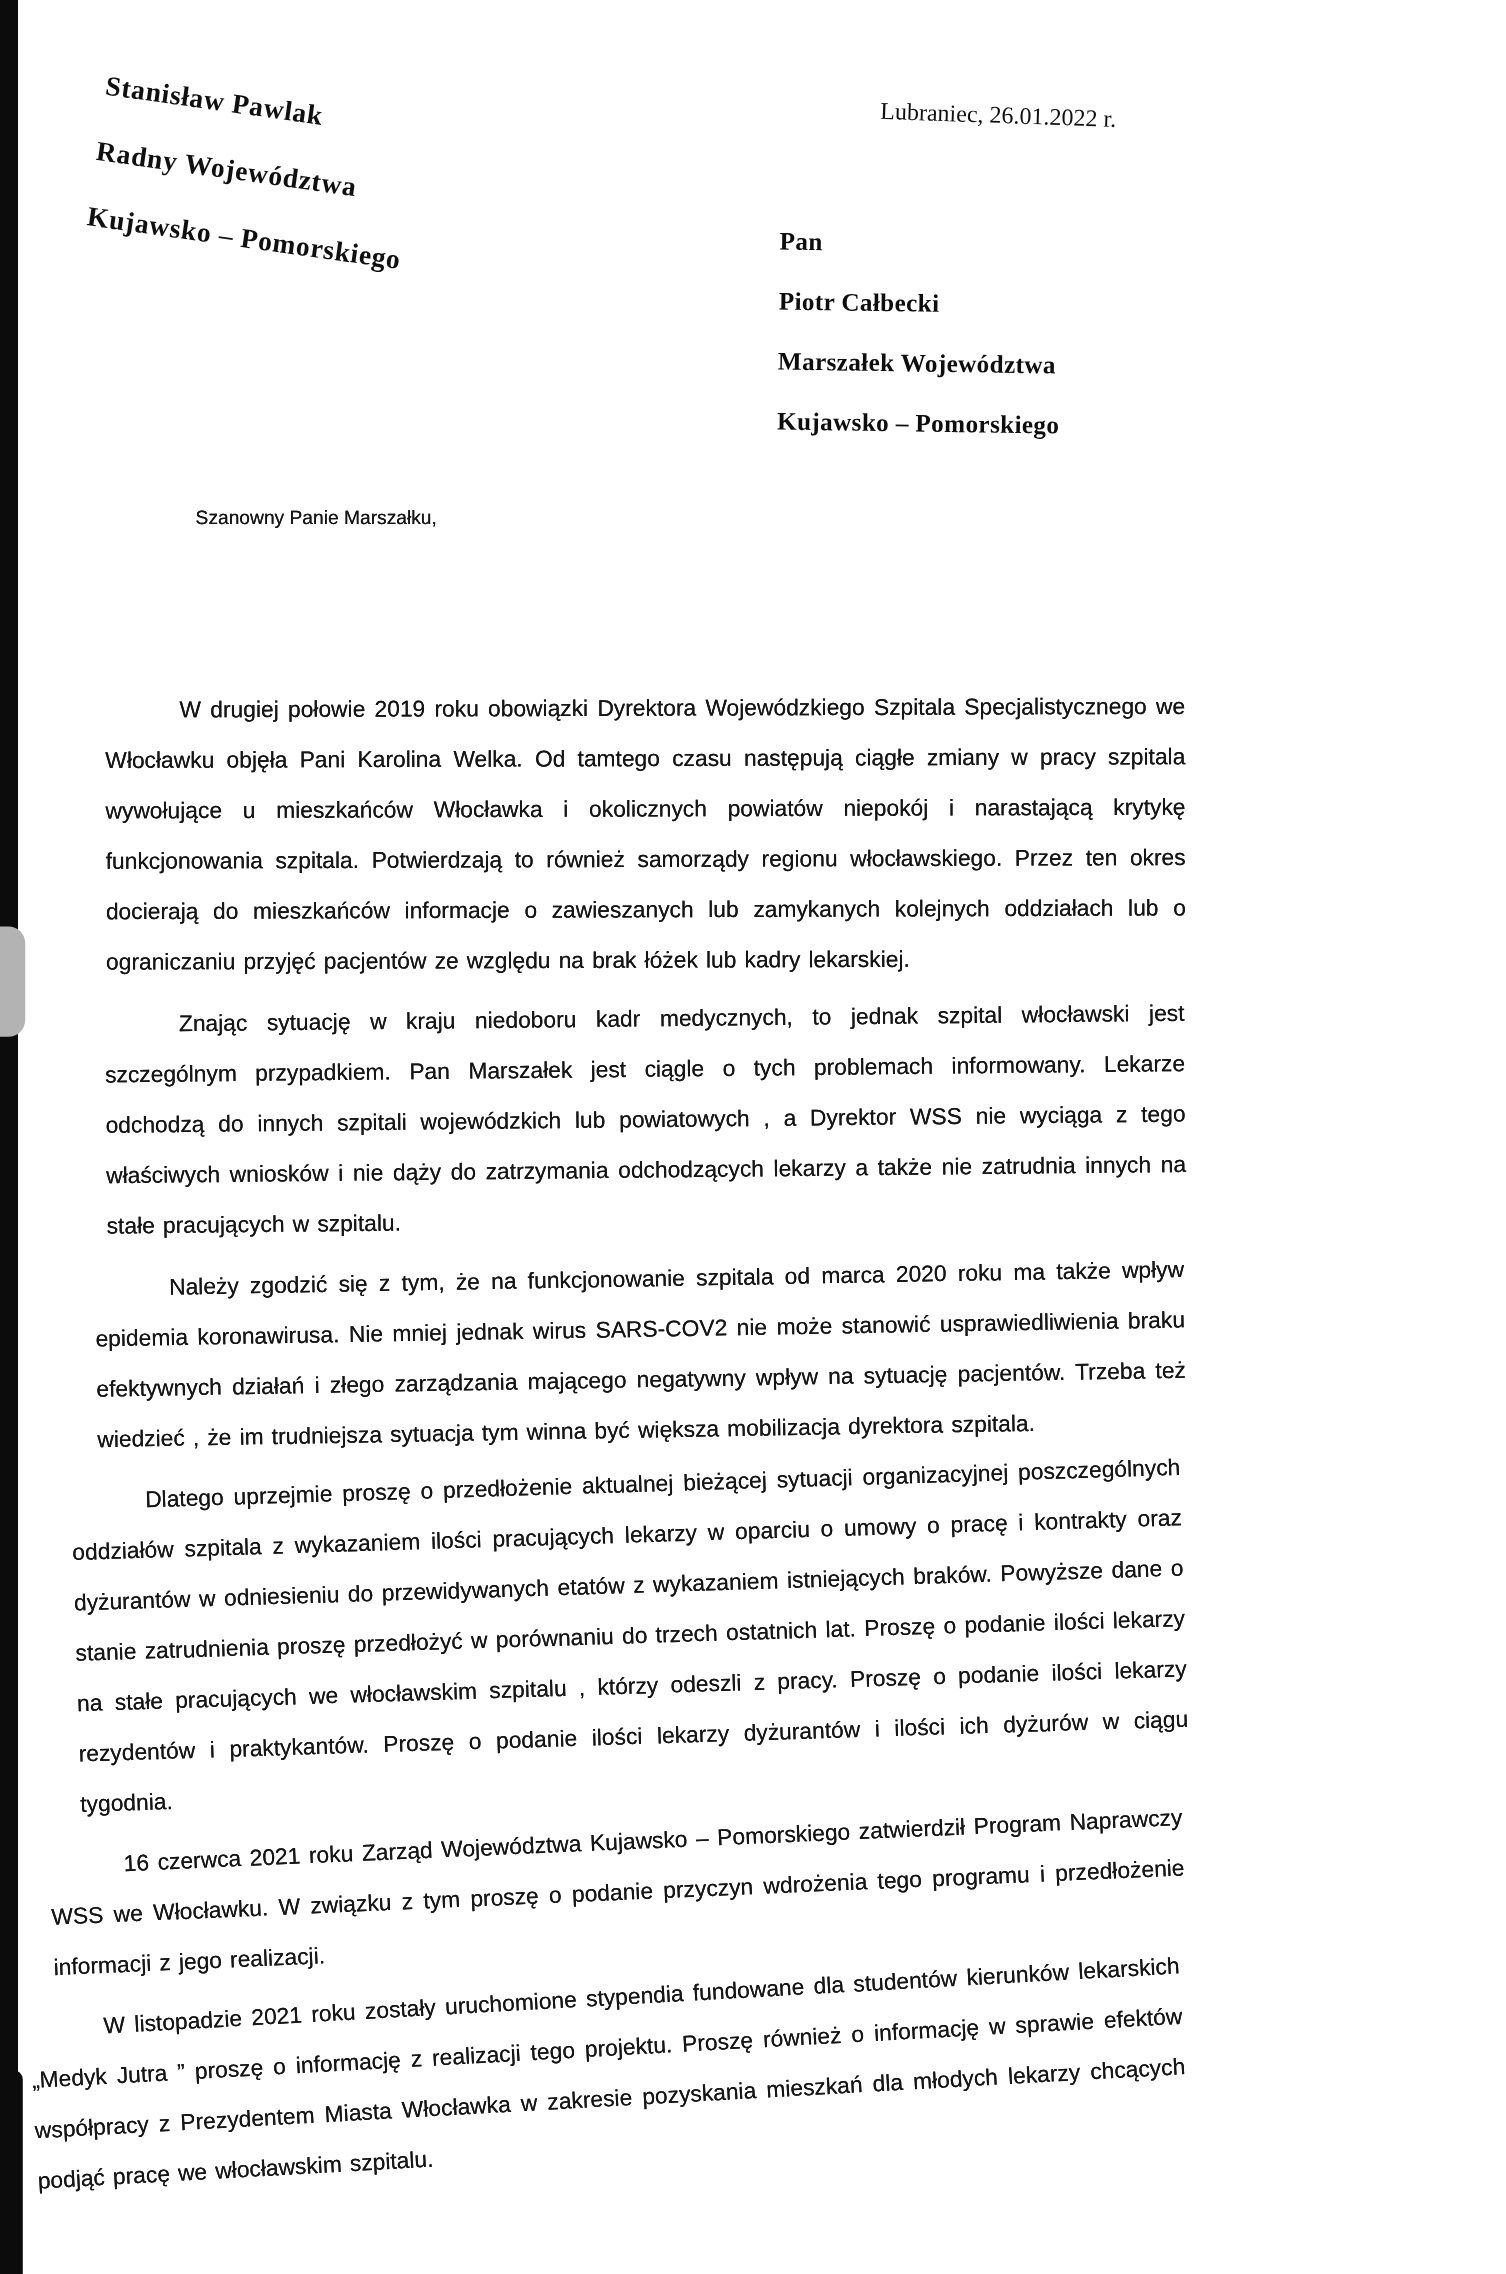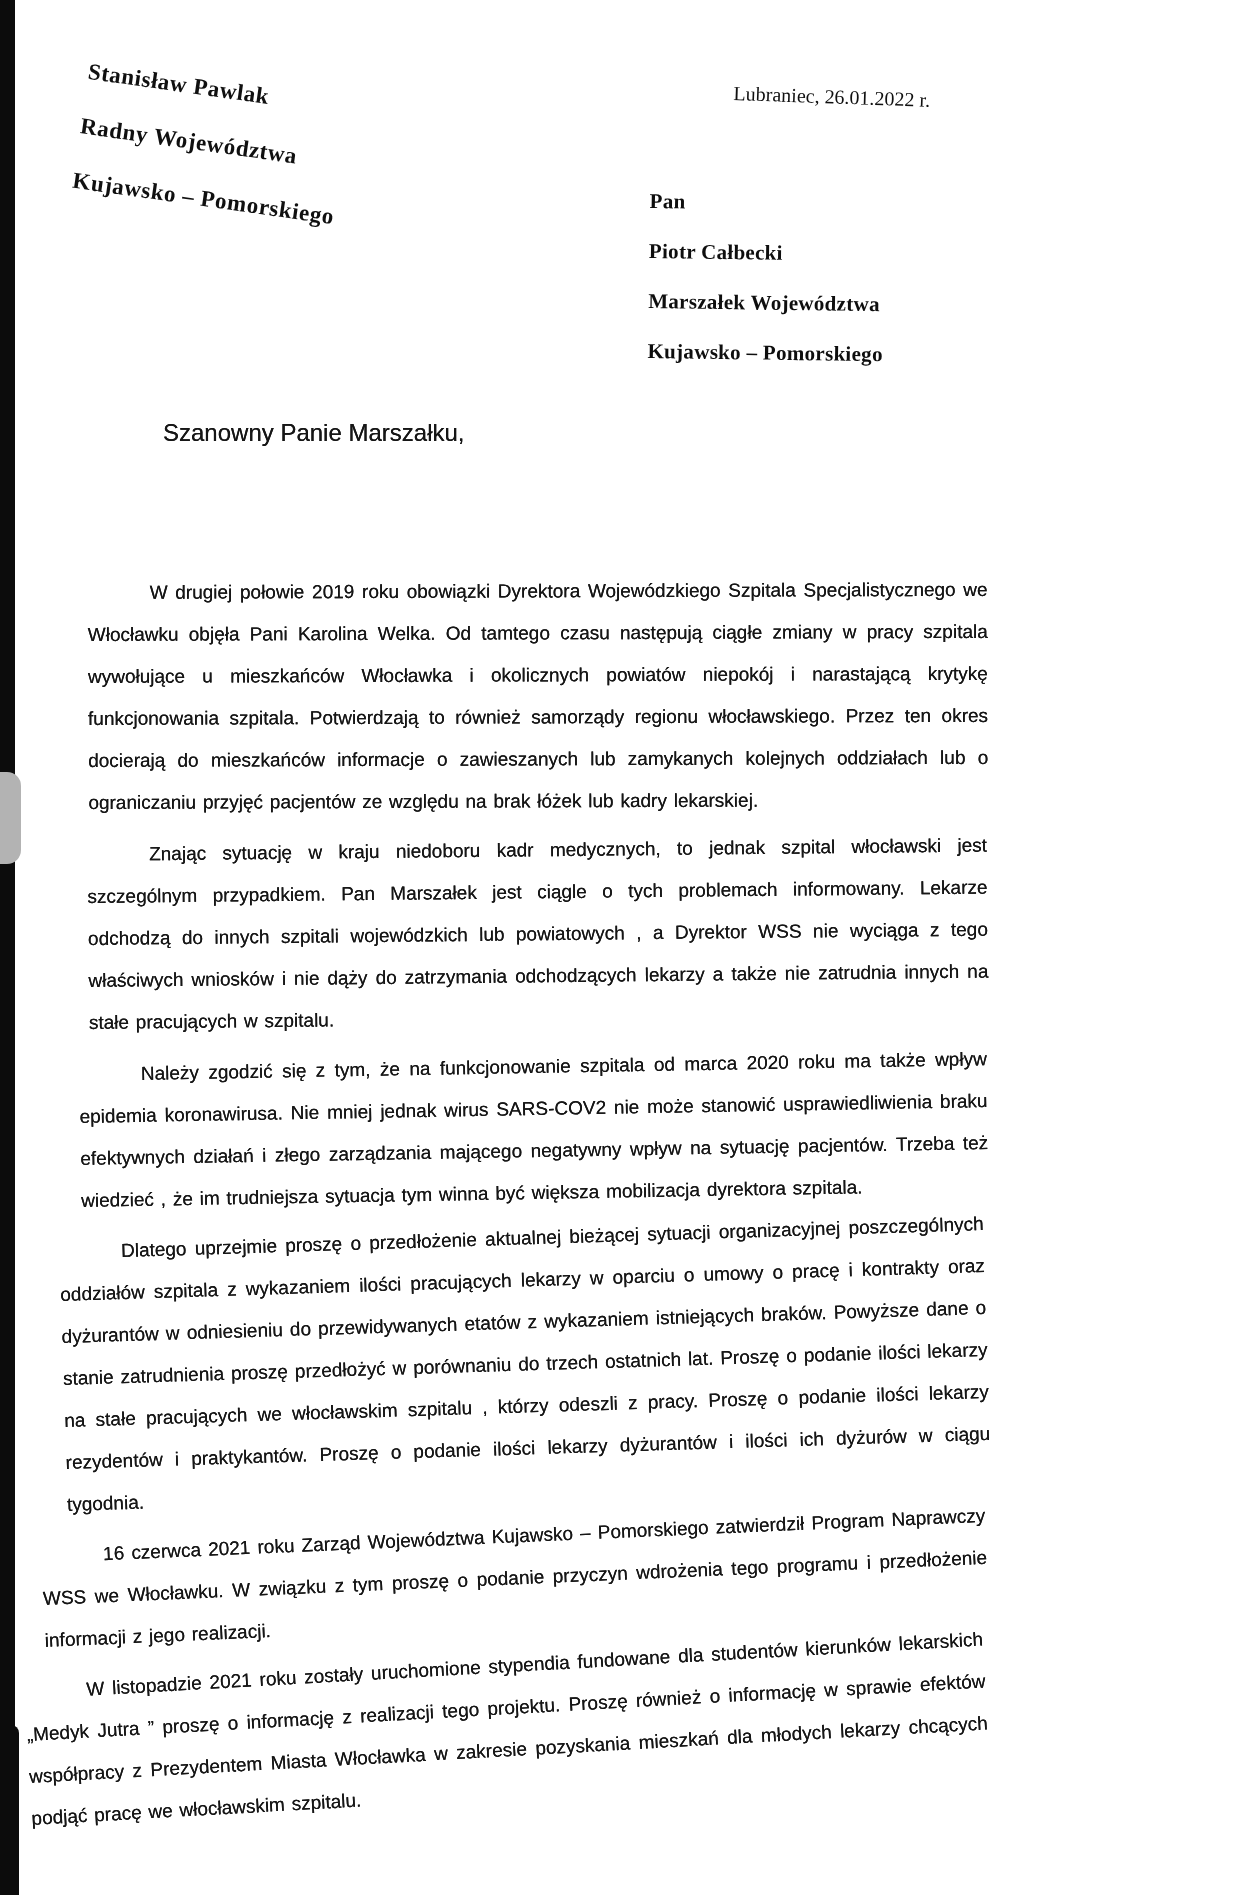--- a/index.html
+++ b/index.html
@@ -78,21 +78,21 @@
     position: absolute;
     left: 88px; top: 412px;
     width: 900px;
     font-size: 19px;
     line-height: 42px;
     text-shadow: 0 0 0.4px currentColor;
   }
 
   .salutation {
     margin: 0 0 118px 75px;
-    font-size: 24px;
+    font-size: 16px;
   }
 
   .para {
     text-align: justify;
     text-indent: 62px;
     word-spacing: 1.5px;
     margin: 0 0 10px 0;
     transform-origin: left center;
   }
   .para-1 { transform: rotate(-0.2deg); }

